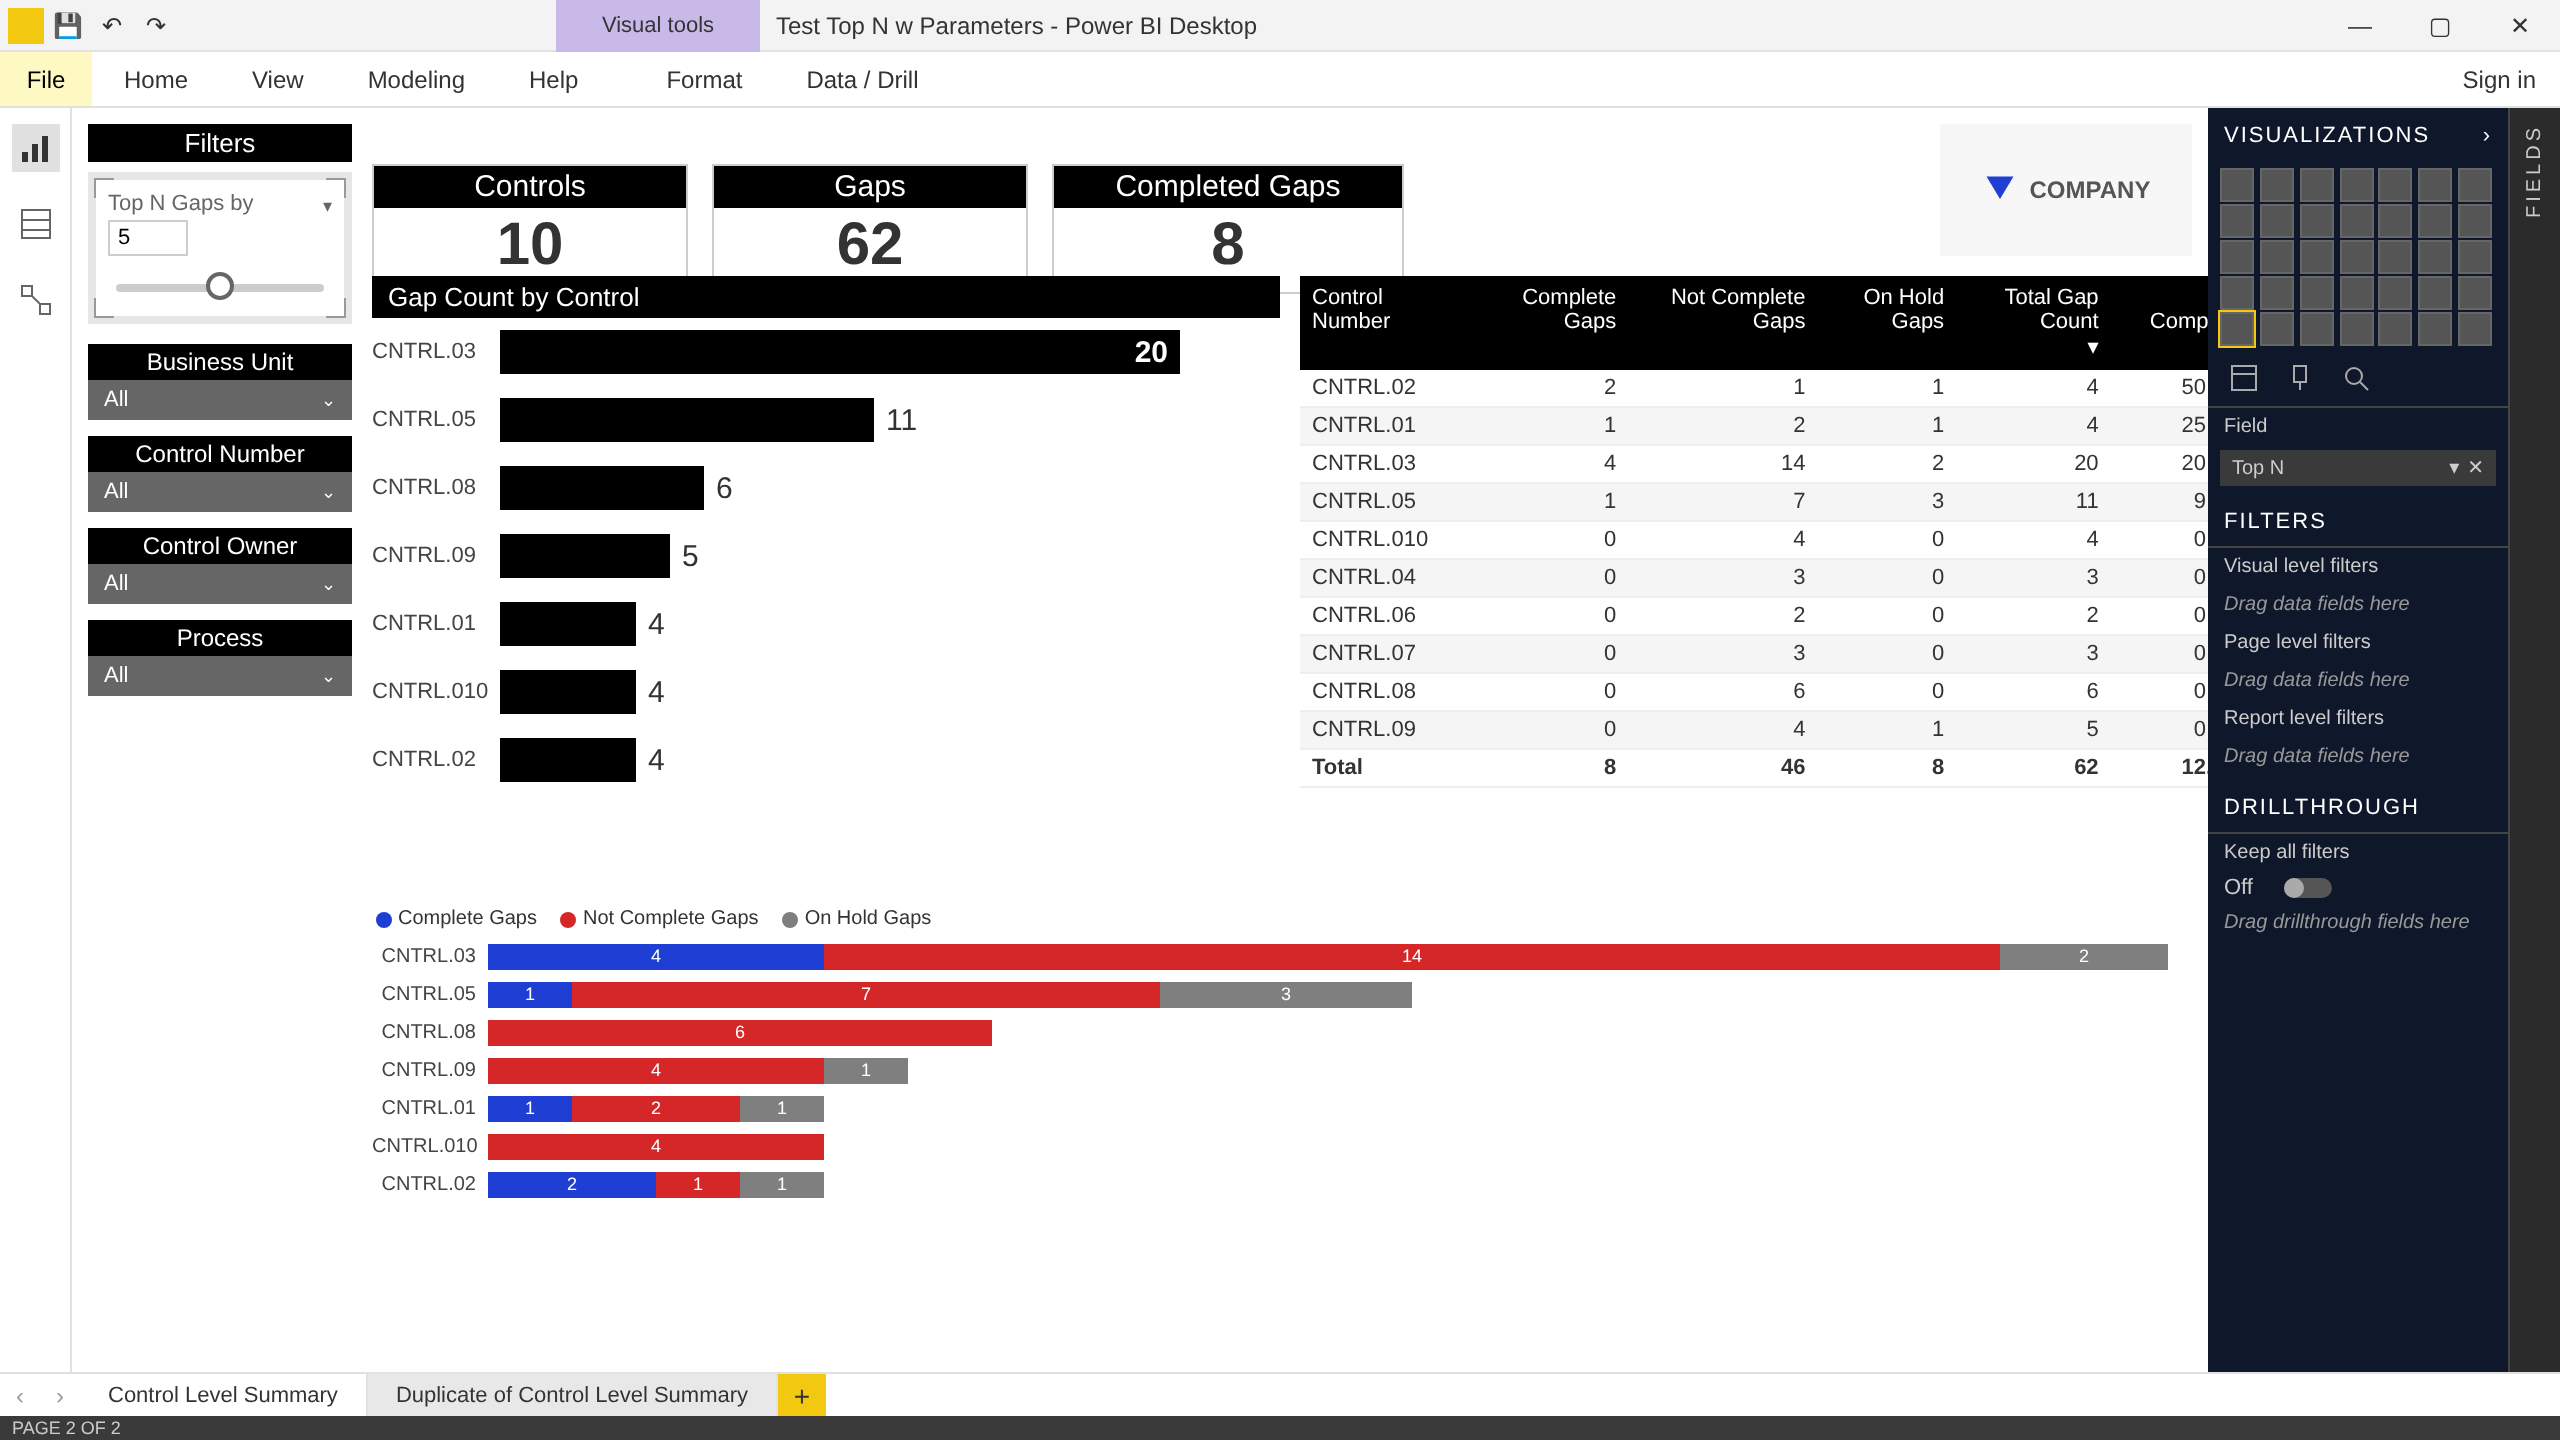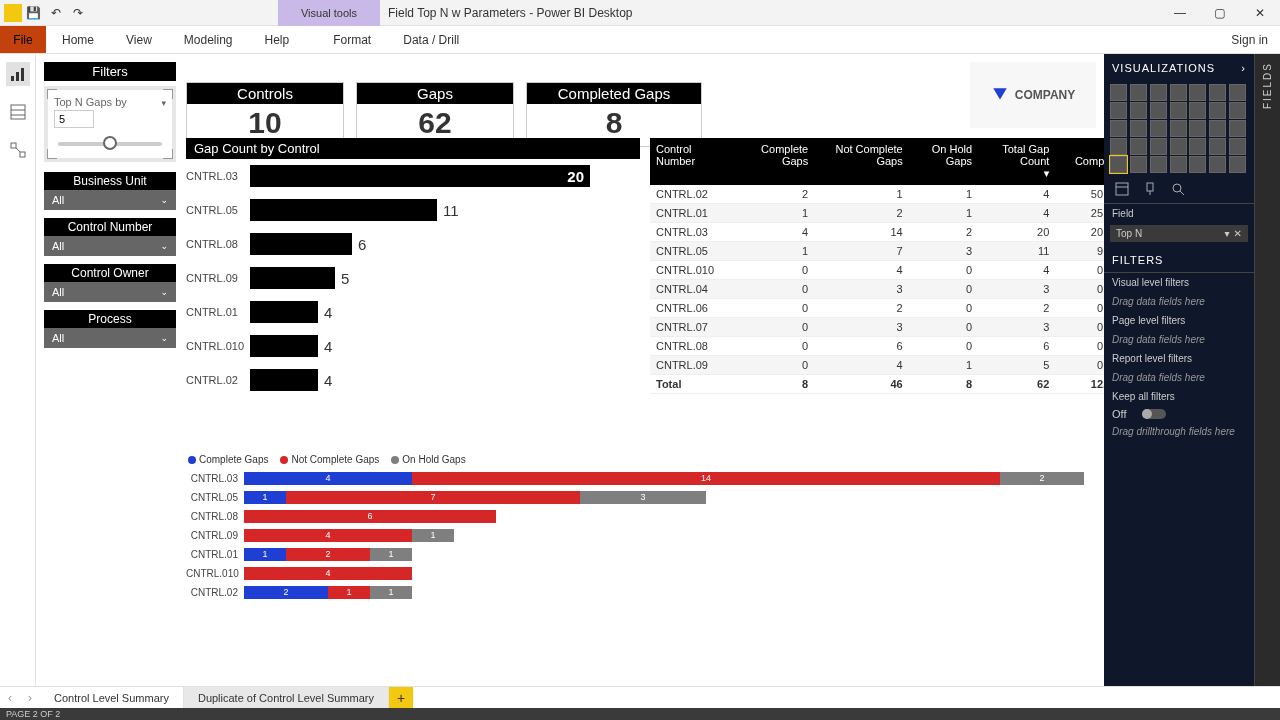--- a/index.html
+++ b/index.html
@@ -9,21 +9,21 @@
 .titlebar { height: 26px; background: #f3f3f3; display: flex; align-items: center; position: relative; border-bottom: 1px solid #e1e1e1; }
 .titlebar .qat { display: flex; align-items: center; gap: 2px; padding-left: 4px; }
 .titlebar .qat .icon-btn { width: 20px; height: 20px; display: flex; align-items: center; justify-content: center; cursor: pointer; }
 .titlebar .contextual { position: absolute; left: 278px; height: 26px; width: 102px; background: #c9b9e8; display: flex; align-items: center; justify-content: center; font-size: 11px; }
 .titlebar .title-text { position: absolute; left: 388px; font-size: 12px; }
 .titlebar .win-controls { position: absolute; right: 0; display: flex; }
 .titlebar .win-controls div { width: 40px; height: 26px; display: flex; align-items: center; justify-content: center; cursor: pointer; }
 
 
 .ribbon { height: 28px; border-bottom: 1px solid #e1e1e1; display: flex; align-items: stretch; }
-.ribbon .file-tab { background: #c2410c; width: 46px; display: flex; align-items: center; justify-content: center; font-size: 12px; color: #000; cursor: pointer; }
+.ribbon .file-tab { background: #fef9c3; width: 46px; display: flex; align-items: center; justify-content: center; font-size: 12px; color: #000; cursor: pointer; }
 .ribbon .tab { padding: 0 16px; display: flex; align-items: center; font-size: 12px; cursor: pointer; }
 .ribbon .signin { margin-left: auto; padding-right: 12px; display: flex; align-items: center; font-size: 12px; cursor: pointer; }
 
 
 .main { height: 632px; display: flex; }
 .left-rail { width: 36px; background: #fff; border-right: 1px solid #e1e1e1; display: flex; flex-direction: column; align-items: center; padding-top: 8px; gap: 14px; }
 .left-rail .rail-btn { width: 24px; height: 24px; display: flex; align-items: center; justify-content: center; cursor: pointer; }
 .left-rail .rail-btn.active { background: #e1e1e1; }
 
 .canvas-area { flex: 1; position: relative; overflow: hidden; padding: 8px; }
@@ -119,21 +119,21 @@
 <body>
 
 <div class="titlebar">
   <div class="qat">
     <div class="icon-btn" style="background:#f2c811;width:18px;height:18px;"></div>
     <div class="icon-btn">💾</div>
     <div class="icon-btn">↶</div>
     <div class="icon-btn">↷</div>
   </div>
   <div class="contextual">Visual tools</div>
-  <div class="title-text">Field Top N w Parameters - Power BI Desktop</div>
+  <div class="title-text">Test Top N w Parameters - Power BI Desktop</div>
   <div class="win-controls">
     <div>—</div>
     <div>▢</div>
     <div>✕</div>
   </div>
 </div>
 
 <div class="ribbon">
   <div class="file-tab">File</div>
   <div class="tab">Home</div>
@@ -554,20 +554,21 @@
       </div>
       <div class="filters-hdr">FILTERS</div>
       <div id="filter-sections">
           <div class="section-label">Visual level filters</div>
           <div class="drop-hint">Drag data fields here</div>
           <div class="section-label">Page level filters</div>
           <div class="drop-hint">Drag data fields here</div>
           <div class="section-label">Report level filters</div>
           <div class="drop-hint">Drag data fields here</div>
         </div>
+      <div class="filters-hdr">DRILLTHROUGH</div>
       <div class="section-label">Keep all filters</div>
       <div class="toggle">
         <span>Off</span>
         <div class="toggle-track">
             <div class="toggle-knob"></div>
           </div>
       </div>
       <div class="drop-hint">Drag drillthrough fields here</div>
     </div>
     <div class="fields-tab">

